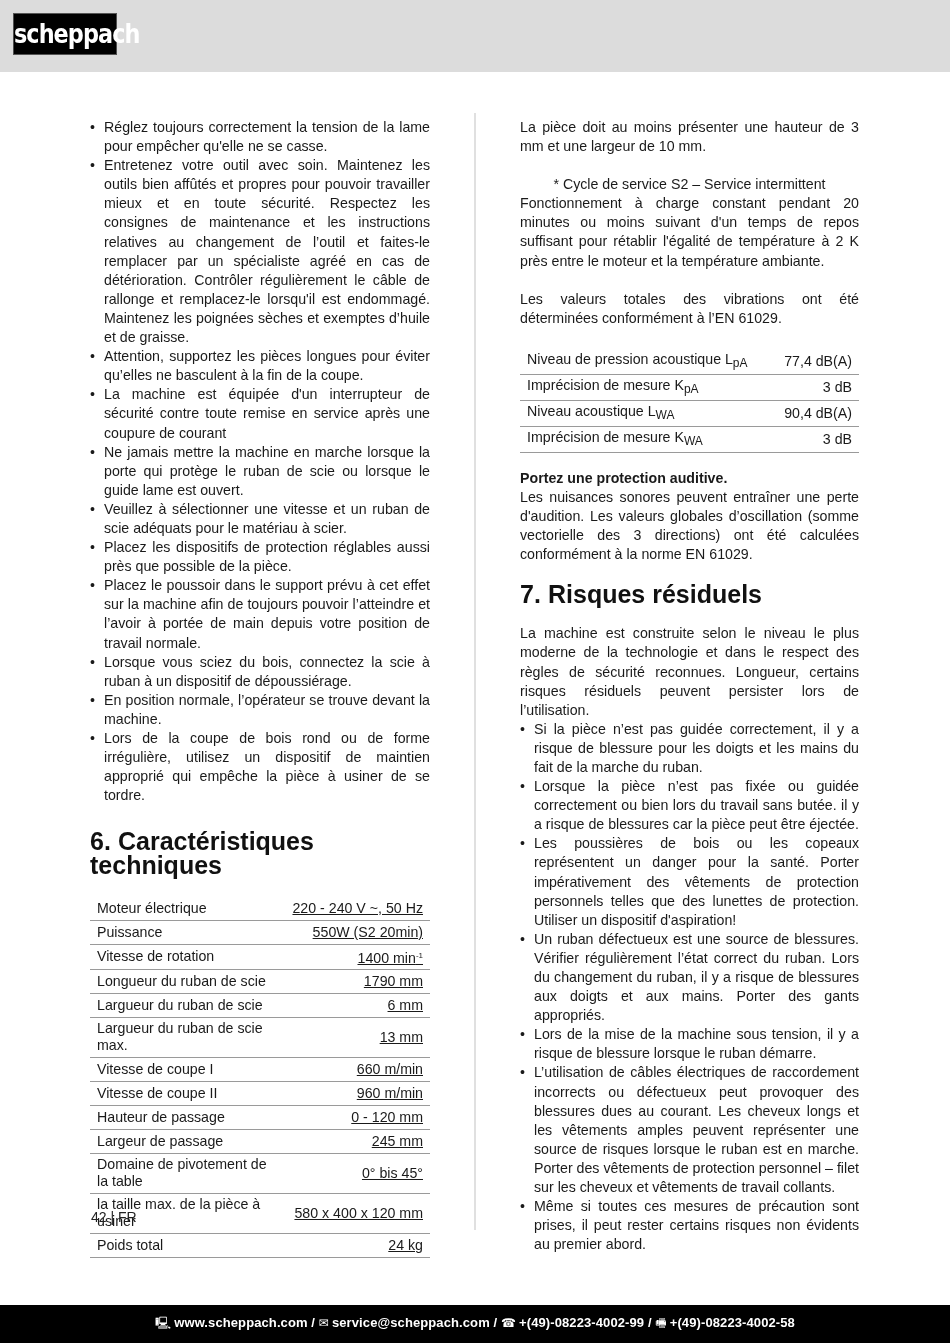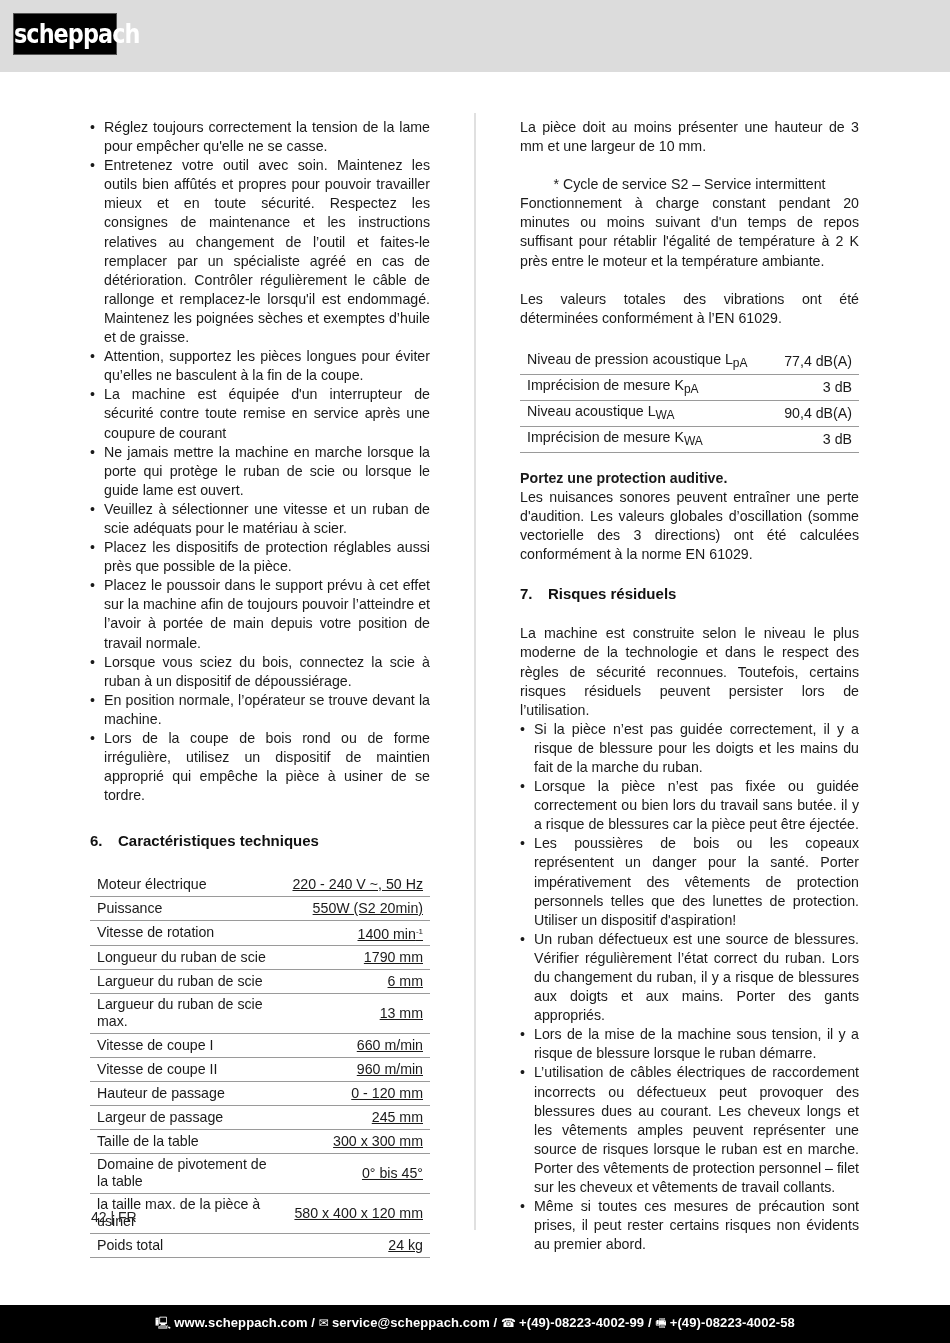--- a/index.html
+++ b/index.html
@@ -13,21 +13,21 @@
 
   .col { position: absolute; top: 118px; font-size: 14.2px; line-height: 19.1px; }
   .col-left { left: 90px; width: 340px; }
   .col-right { left: 520px; width: 339px; }
   .divider { position: absolute; left: 474px; top: 113px; width: 2px; height: 1117px; background: #e0e0e0; }
 
   ul.bullets { list-style: none; }
   ul.bullets li { position: relative; padding-left: 14px; text-align: justify; }
   ul.bullets li::before { content: "•"; position: absolute; left: 0; top: 0; }
 
-  .section-title { font-size: 15px; font-weight: bold; line-height: 24px; color: #111; }
+  .section-title { font-size: 25px; font-weight: bold; line-height: 24px; color: #111; }
   .section-title .num { display: inline-block; width: 28px; }
 
   table.spec { width: 340px; border-collapse: collapse; font-size: 14.2px; }
   table.spec td { border-bottom: 1.5px solid #9a9a9a; padding: 2px 7px; line-height: 17px; vertical-align: middle; }
   table.spec td.val { text-align: right; padding-right: 7px; white-space: nowrap; text-decoration: underline; }
   table.spec tr.single td { height: 24px; }
   table.spec tr.double td { height: 40px; }
 
   table.acoustic { width: 339px; border-collapse: collapse; font-size: 14.2px; }
   table.acoustic td { border-bottom: 1.5px solid #9a9a9a; padding: 2px 7px; height: 24px; line-height: 17px; }
@@ -108,24 +108,20 @@
           <td class="val"><span>960 m/min</span></td>
         </tr>
         <tr class="single">
           <td>Hauteur de passage</td>
           <td class="val"><span>0 - 120 mm</span></td>
         </tr>
         <tr class="single">
           <td>Largeur de passage</td>
           <td class="val"><span>245 mm</span></td>
         </tr>
-        <tr class="single">
-          <td>Taille de la table</td>
-          <td class="val"><span>300 x 300 mm</span></td>
-        </tr>
         <tr class="double">
           <td style="width: 190px;">Domaine de pivotement de la table</td>
           <td class="val"><span>0° bis 45°</span></td>
         </tr>
         <tr class="double">
           <td style="width: 190px;">la taille max. de la pièce à usiner</td>
           <td class="val"><span>580 x 400 x 120 mm</span></td>
         </tr>
         <tr class="single">
           <td>Poids total</td>
@@ -162,21 +158,21 @@
       </tbody>
   </table>
 
   <p class="bold" style="margin-top:16px;">Portez une protection auditive.</p>
   <p class="just">Les nuisances sonores peuvent entraîner une perte d'audition. Les valeurs globales d’oscillation (somme vectorielle des 3 directions) ont été calculées conformément à la norme EN 61029.</p>
 
   <h2 class="section-title" style="margin-top:18px;">
     <span class="num">7.</span><span>Risques résiduels</span>
   </h2>
 
-  <p class="just" style="margin-top:18px;">La machine est construite selon le niveau le plus moderne de la technologie et dans le respect des règles de sécurité reconnues. Toutefois, certains risques résiduels peuvent persister lors de l’utilisation.</p>
+  <p class="just" style="margin-top:18px;">La machine est construite selon le niveau le plus moderne de la technologie et dans le respect des règles de sécurité reconnues. Longueur, certains risques résiduels peuvent persister lors de l’utilisation.</p>
   <ul class="bullets">
     <li>Si la pièce n’est pas guidée correctement, il y a risque de blessure pour les doigts et les mains du fait de la marche du ruban.</li>
     <li>Lorsque la pièce n’est pas fixée ou guidée correctement ou bien lors du travail sans butée. il y a risque de blessures car la pièce peut être éjectée.</li>
     <li>Les poussières de bois ou les copeaux représentent un danger pour la santé. Porter impérativement des vêtements de protection personnels telles que des lunettes de protection. Utiliser un dispositif d'aspiration!</li>
     <li>Un ruban défectueux est une source de blessures. Vérifier régulièrement l’état correct du ruban. Lors du changement du ruban, il y a risque de blessures aux doigts et aux mains. Porter des gants appropriés.</li>
     <li>Lors de la mise de la machine sous tension, il y a risque de blessure lorsque le ruban démarre.</li>
     <li>L’utilisation de câbles électriques de raccordement incorrects ou défectueux peut provoquer des blessures dues au courant. Les cheveux longs et les vêtements amples peuvent représenter une source de risques lorsque le ruban est en marche. Porter des vêtements de protection personnel – filet sur les cheveux et vêtements de travail collants.</li>
     <li>Même si toutes ces mesures de précaution sont prises, il peut rester certains risques non évidents au premier abord.</li>
   </ul>
 </div>

